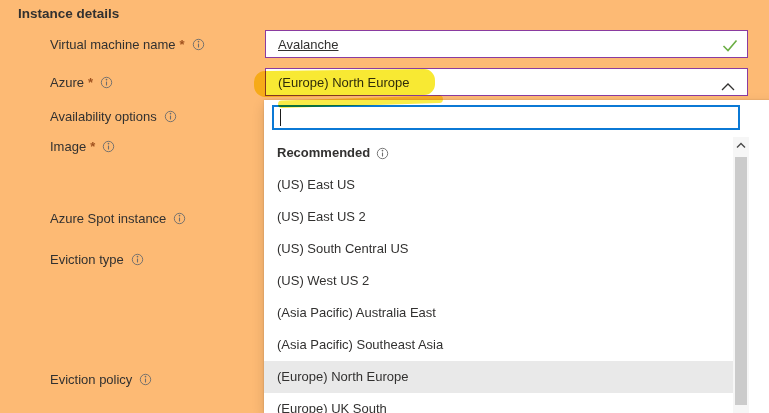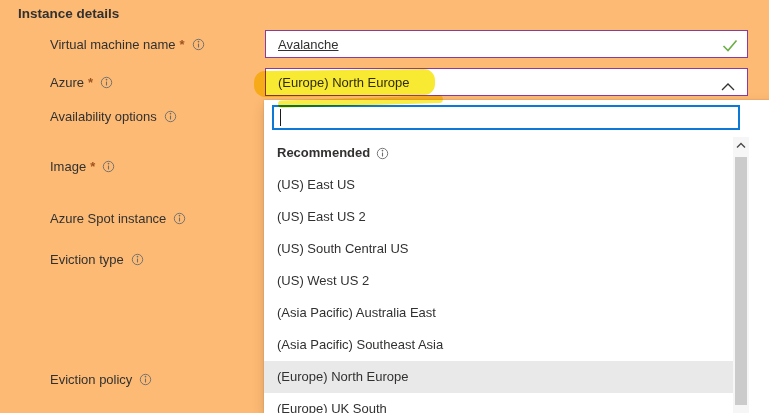--- a/index.html
+++ b/index.html
@@ -13,21 +13,21 @@
     --icon-gray:#6d6d6d;
     --highlight:#f6e400;
   }
   html,body{margin:0;padding:0;}
   body{font-family:"Liberation Sans","DejaVu Sans",sans-serif;background:#fff;}
   .stage{position:relative;width:769px;height:413px;overflow:hidden;background:#fdba74;color:var(--text);}
 
   .section-title{position:absolute;left:18px;top:6px;font-size:13.5px;font-weight:700;color:var(--text);}
 
   .field-row{position:absolute;left:18px;height:16px;display:flex;align-items:center;font-size:13px;color:var(--text);white-space:nowrap;margin-left:32px;}
-  .fr1{top:36px;} .fr2{top:74px;} .fr3{top:108px;} .fr4{top:158px;} .fr5{top:210px;} .fr6{top:251px;} .fr7{top:371px;}
+  .fr1{top:36px;} .fr2{top:74px;} .fr3{top:108px;} .fr4{top:138px;} .fr5{top:210px;} .fr6{top:251px;} .fr7{top:371px;}
   .marker{color:var(--marker);font-weight:700;margin-left:4px;}
   .marker:empty{display:none;margin:0;}
   .info-icon{display:inline-flex;margin-left:7px;color:var(--icon-gray);align-items:center;}
 
   .text-input{position:absolute;left:265px;top:30px;width:483px;height:28px;box-sizing:border-box;
     border:1px solid var(--input-border);background:#fff;display:flex;align-items:center;padding:0 30px 0 12px;font-size:13px;text-decoration:underline;}
   .check-icon{position:absolute;right:9px;top:8px;}
 
   .select{position:absolute;left:265px;top:68px;width:483px;height:28px;box-sizing:border-box;
     border:1px solid var(--input-border);background:#fff;display:flex;align-items:center;padding:0 34px 0 12px;font-size:13px;cursor:pointer;z-index:1;}

